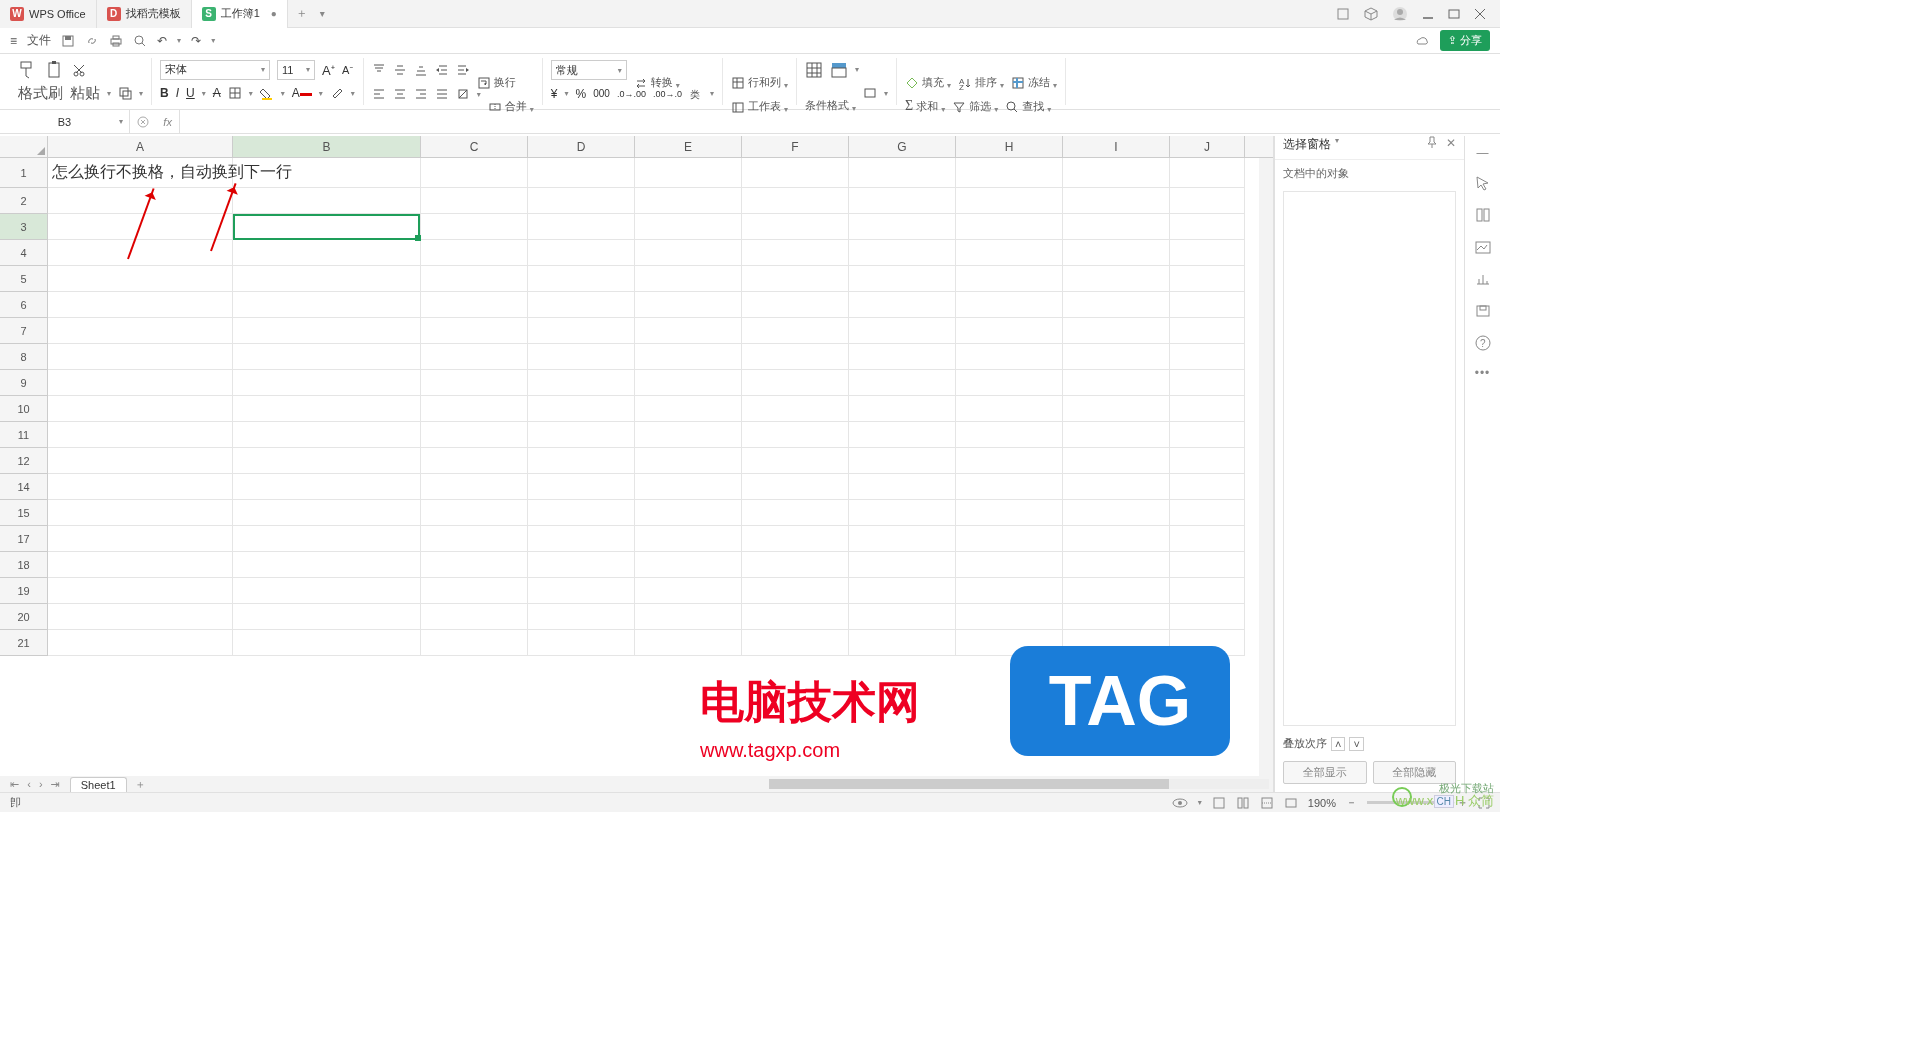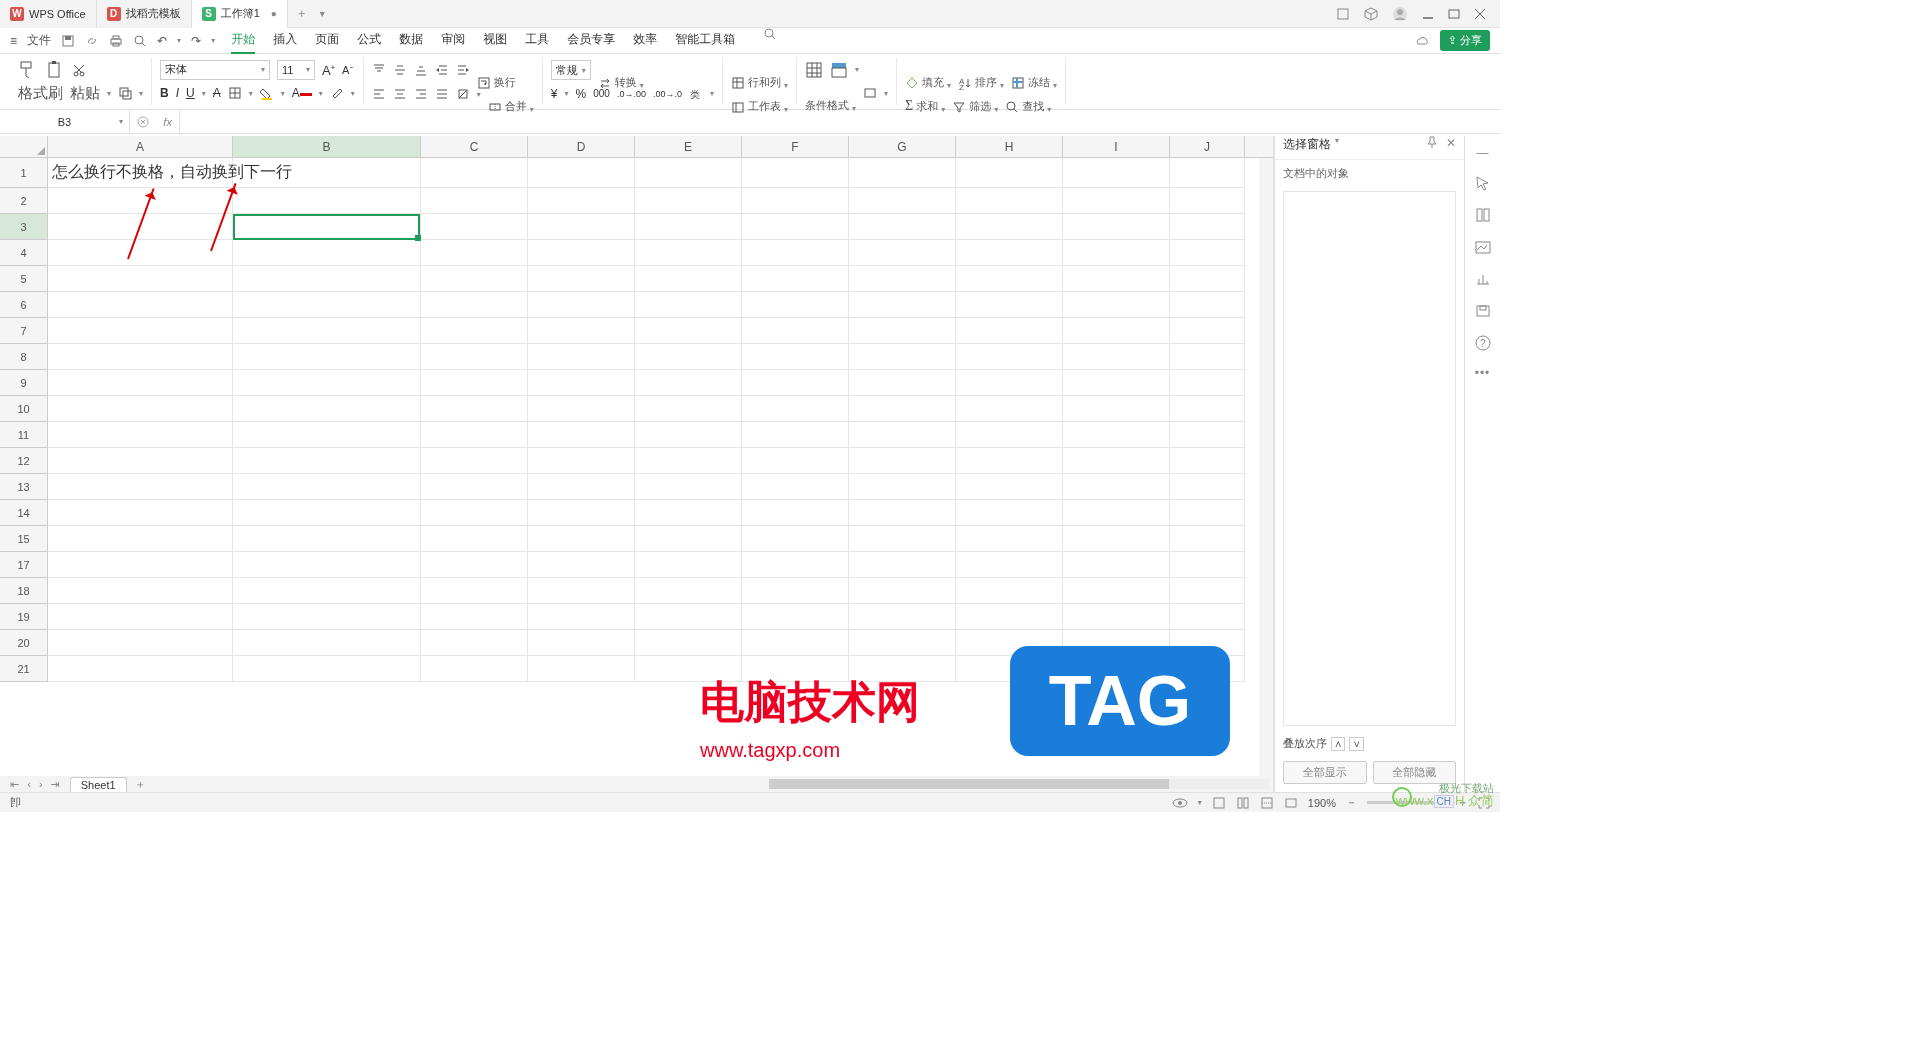--- a/index.html
+++ b/index.html
@@ -28,21 +28,21 @@
   
   
   .ribbon { height:56px; border-bottom:1px solid #e0e0e0; display:flex; padding:4px 10px; gap:0;}
   .r-group { display:flex; flex-direction:column; justify-content:space-between; padding:0 8px; border-right:1px solid #e8e8e8;}
   .r-row { display:flex; align-items:center; gap:7px; height:24px;}
   .r-bigbtn { display:flex; flex-direction:column; align-items:center; font-size:11px; color:#555; gap:2px;}
   .r-ico-lg { width:20px; height:20px;}
   .r-select { border:1px solid #ccc; height:20px; font-size:11px; background:#fff; display:flex; align-items:center; padding:0 4px; gap:4px;}
   .r-select.font { width:110px;}
   .r-select.size { width:38px;}
-  .r-select.num { width:40px;}
+  .r-select.num { width:76px;}
   .r-label-btn { display:flex; align-items:flex-end; gap:3px; font-size:11px; color:#555;margin-top:24px;}
   .caret { font-size:8px; color:#888;}
   .r-txt-btn { font-size:15px; color:#555;}
   
   
   .fx-row { height:24px; display:flex; border-bottom:1px solid #e0e0e0;}
   .namebox { width:130px; border-right:1px solid #e0e0e0; display:flex; align-items:center; justify-content:center; font-size:11px; position:relative;}
   .namebox .caret2 { position:absolute; right:6px; font-size:8px; color:#888;}
   .fx-tools { width:50px; display:flex; align-items:center; justify-content:space-around; border-right:1px solid #e0e0e0; color:#888;}
   .fx-input { flex:1;}
@@ -198,39 +198,20 @@
         <svg width="14" height="14">
           <circle cx="6" cy="6" r="4" fill="none" stroke="#777"></circle>
           <line x1="9" y1="9" x2="12" y2="12" stroke="#777"></line>
         </svg>
       </span>
     <span>↶</span>
     <span class="caret">▾</span>
     <span>↷</span>
     <span class="caret">▾</span>
   </div>
-  <div class="mb-tabs">
-    <span class="mb-tab active">开始</span>
-    <span class="mb-tab">插入</span>
-    <span class="mb-tab">页面</span>
-    <span class="mb-tab">公式</span>
-    <span class="mb-tab">数据</span>
-    <span class="mb-tab">审阅</span>
-    <span class="mb-tab">视图</span>
-    <span class="mb-tab">工具</span>
-    <span class="mb-tab">会员专享</span>
-    <span class="mb-tab">效率</span>
-    <span class="mb-tab">智能工具箱</span>
-    <span style="margin-left:10px;color:#888;">
-        <svg width="14" height="14">
-          <circle cx="6" cy="6" r="4" fill="none" stroke="#888"></circle>
-          <line x1="9" y1="9" x2="12" y2="12" stroke="#888"></line>
-        </svg>
-      </span>
-  </div>
   <div class="menubar-right">
     <span class="cloud-ico">
         <svg width="16" height="14">
           <path d="M4 10 A3 3 0 0 1 6 5 A4 4 0 0 1 13 7 A2 2 0 0 1 12 10 Z" fill="none" stroke="#888"></path>
         </svg>
       </span>
     <div class="share-btn">
       <span>⇪</span>
       <span>分享</span>
     </div>
@@ -729,33 +710,20 @@
           <div class="cell col-d"></div>
           <div class="cell col-e"></div>
           <div class="cell col-f"></div>
           <div class="cell col-g"></div>
           <div class="cell col-h"></div>
           <div class="cell col-i"></div>
           <div class="cell col-j"></div>
         </div>
         <div class="row">
           <div class="rh">12</div>
-          <div class="cell col-a"></div>
-          <div class="cell col-b"></div>
-          <div class="cell col-c"></div>
-          <div class="cell col-d"></div>
-          <div class="cell col-e"></div>
-          <div class="cell col-f"></div>
-          <div class="cell col-g"></div>
-          <div class="cell col-h"></div>
-          <div class="cell col-i"></div>
-          <div class="cell col-j"></div>
-        </div>
-        <div class="row">
-          <div class="rh">13</div>
           <div class="cell col-a"></div>
           <div class="cell col-b"></div>
           <div class="cell col-c"></div>
           <div class="cell col-d"></div>
           <div class="cell col-e"></div>
           <div class="cell col-f"></div>
           <div class="cell col-g"></div>
           <div class="cell col-h"></div>
           <div class="cell col-i"></div>
           <div class="cell col-j"></div>

